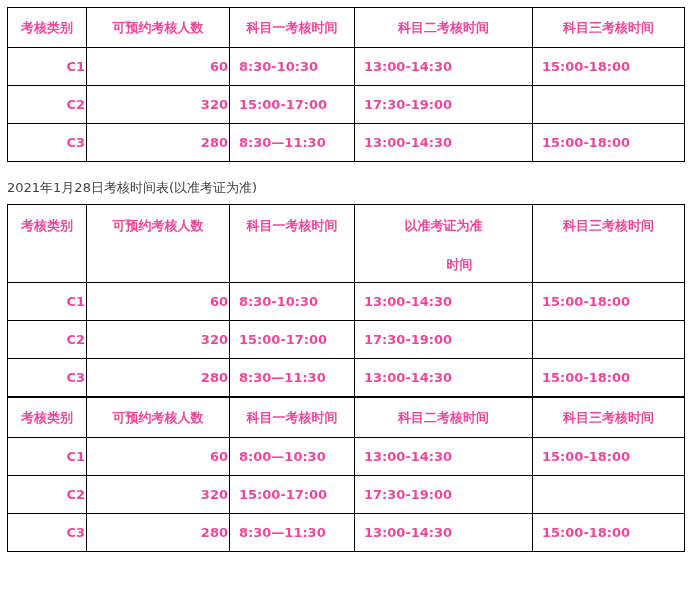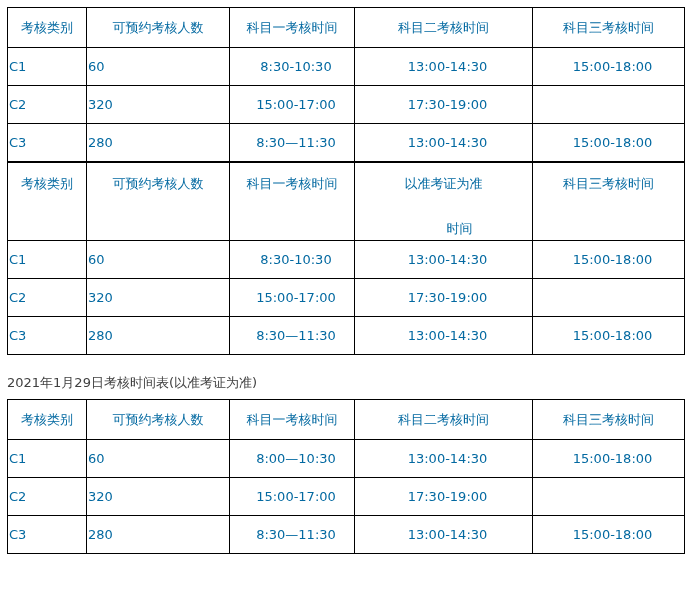--- a/index.html
+++ b/index.html
@@ -16,37 +16,37 @@
     overflow: hidden;
   }
   table.sched {
     border-collapse: collapse;
     table-layout: fixed;
     width: 677px;
   }
   .sched th, .sched td {
     border: 1px solid #000000;
     font-size: 13px;
-    font-weight: normal;
-    color: #0369a1;
+    font-weight: bold;
+    color: #ec4899;
     line-height: 17px;
     overflow: hidden;
     white-space: nowrap;
   }
   .sched th { text-align: center; height: 40px; vertical-align: middle; }
   .sched td { height: 38px; vertical-align: middle; }
-  td.cc { text-align: left; }
-  td.cl { text-align: center; padding-left: 9px; }
+  td.cc { text-align: right; }
+  td.cl { text-align: left; padding-left: 9px; }
   
   table.tall-head th {
     height: 78px;
     vertical-align: top;
     padding-top: 12px;
   }
-  .hline2 { margin-top: 28px; padding-left: 32px; }
+  .hline2 { margin-top: 22px; padding-left: 32px; }
   .tbl-title {
     font-size: 13px;
     line-height: 18px;
     margin: 15px 0 7px 0;
     color: #404040;
   }
   .t2-title { margin-top: 17px; }
   .t3-title { margin-top: 19px; }
   col.c0 { width: 79px; }
   col.c1 { width: 143px; }
@@ -94,20 +94,21 @@
       <tr>
         <td class="cc">C3</td>
         <td class="cc">280</td>
         <td class="cl">8:30—11:30</td>
         <td class="cl">13:00-14:30</td>
         <td class="cl">15:00-18:00</td>
       </tr>
     </tbody>
   </table>
 
+  <div class="tbl-title t2-title">2021年1月28日考核时间表(以准考证为准)</div>
 
   <table class="sched tall-head">
     <colgroup>
         <col class="c0">
         <col class="c1">
         <col class="c2">
         <col class="c3">
         <col class="c4">
       </colgroup>
     <thead>
@@ -140,21 +141,20 @@
       <tr>
         <td class="cc">C3</td>
         <td class="cc">280</td>
         <td class="cl">8:30—11:30</td>
         <td class="cl">13:00-14:30</td>
         <td class="cl">15:00-18:00</td>
       </tr>
     </tbody>
   </table>
 
-  <div class="tbl-title t3-title">2021年1月29日考核时间表(以准考证为准)</div>
 
   <table class="sched">
     <colgroup>
         <col class="c0">
         <col class="c1">
         <col class="c2">
         <col class="c3">
         <col class="c4">
       </colgroup>
     <thead>

